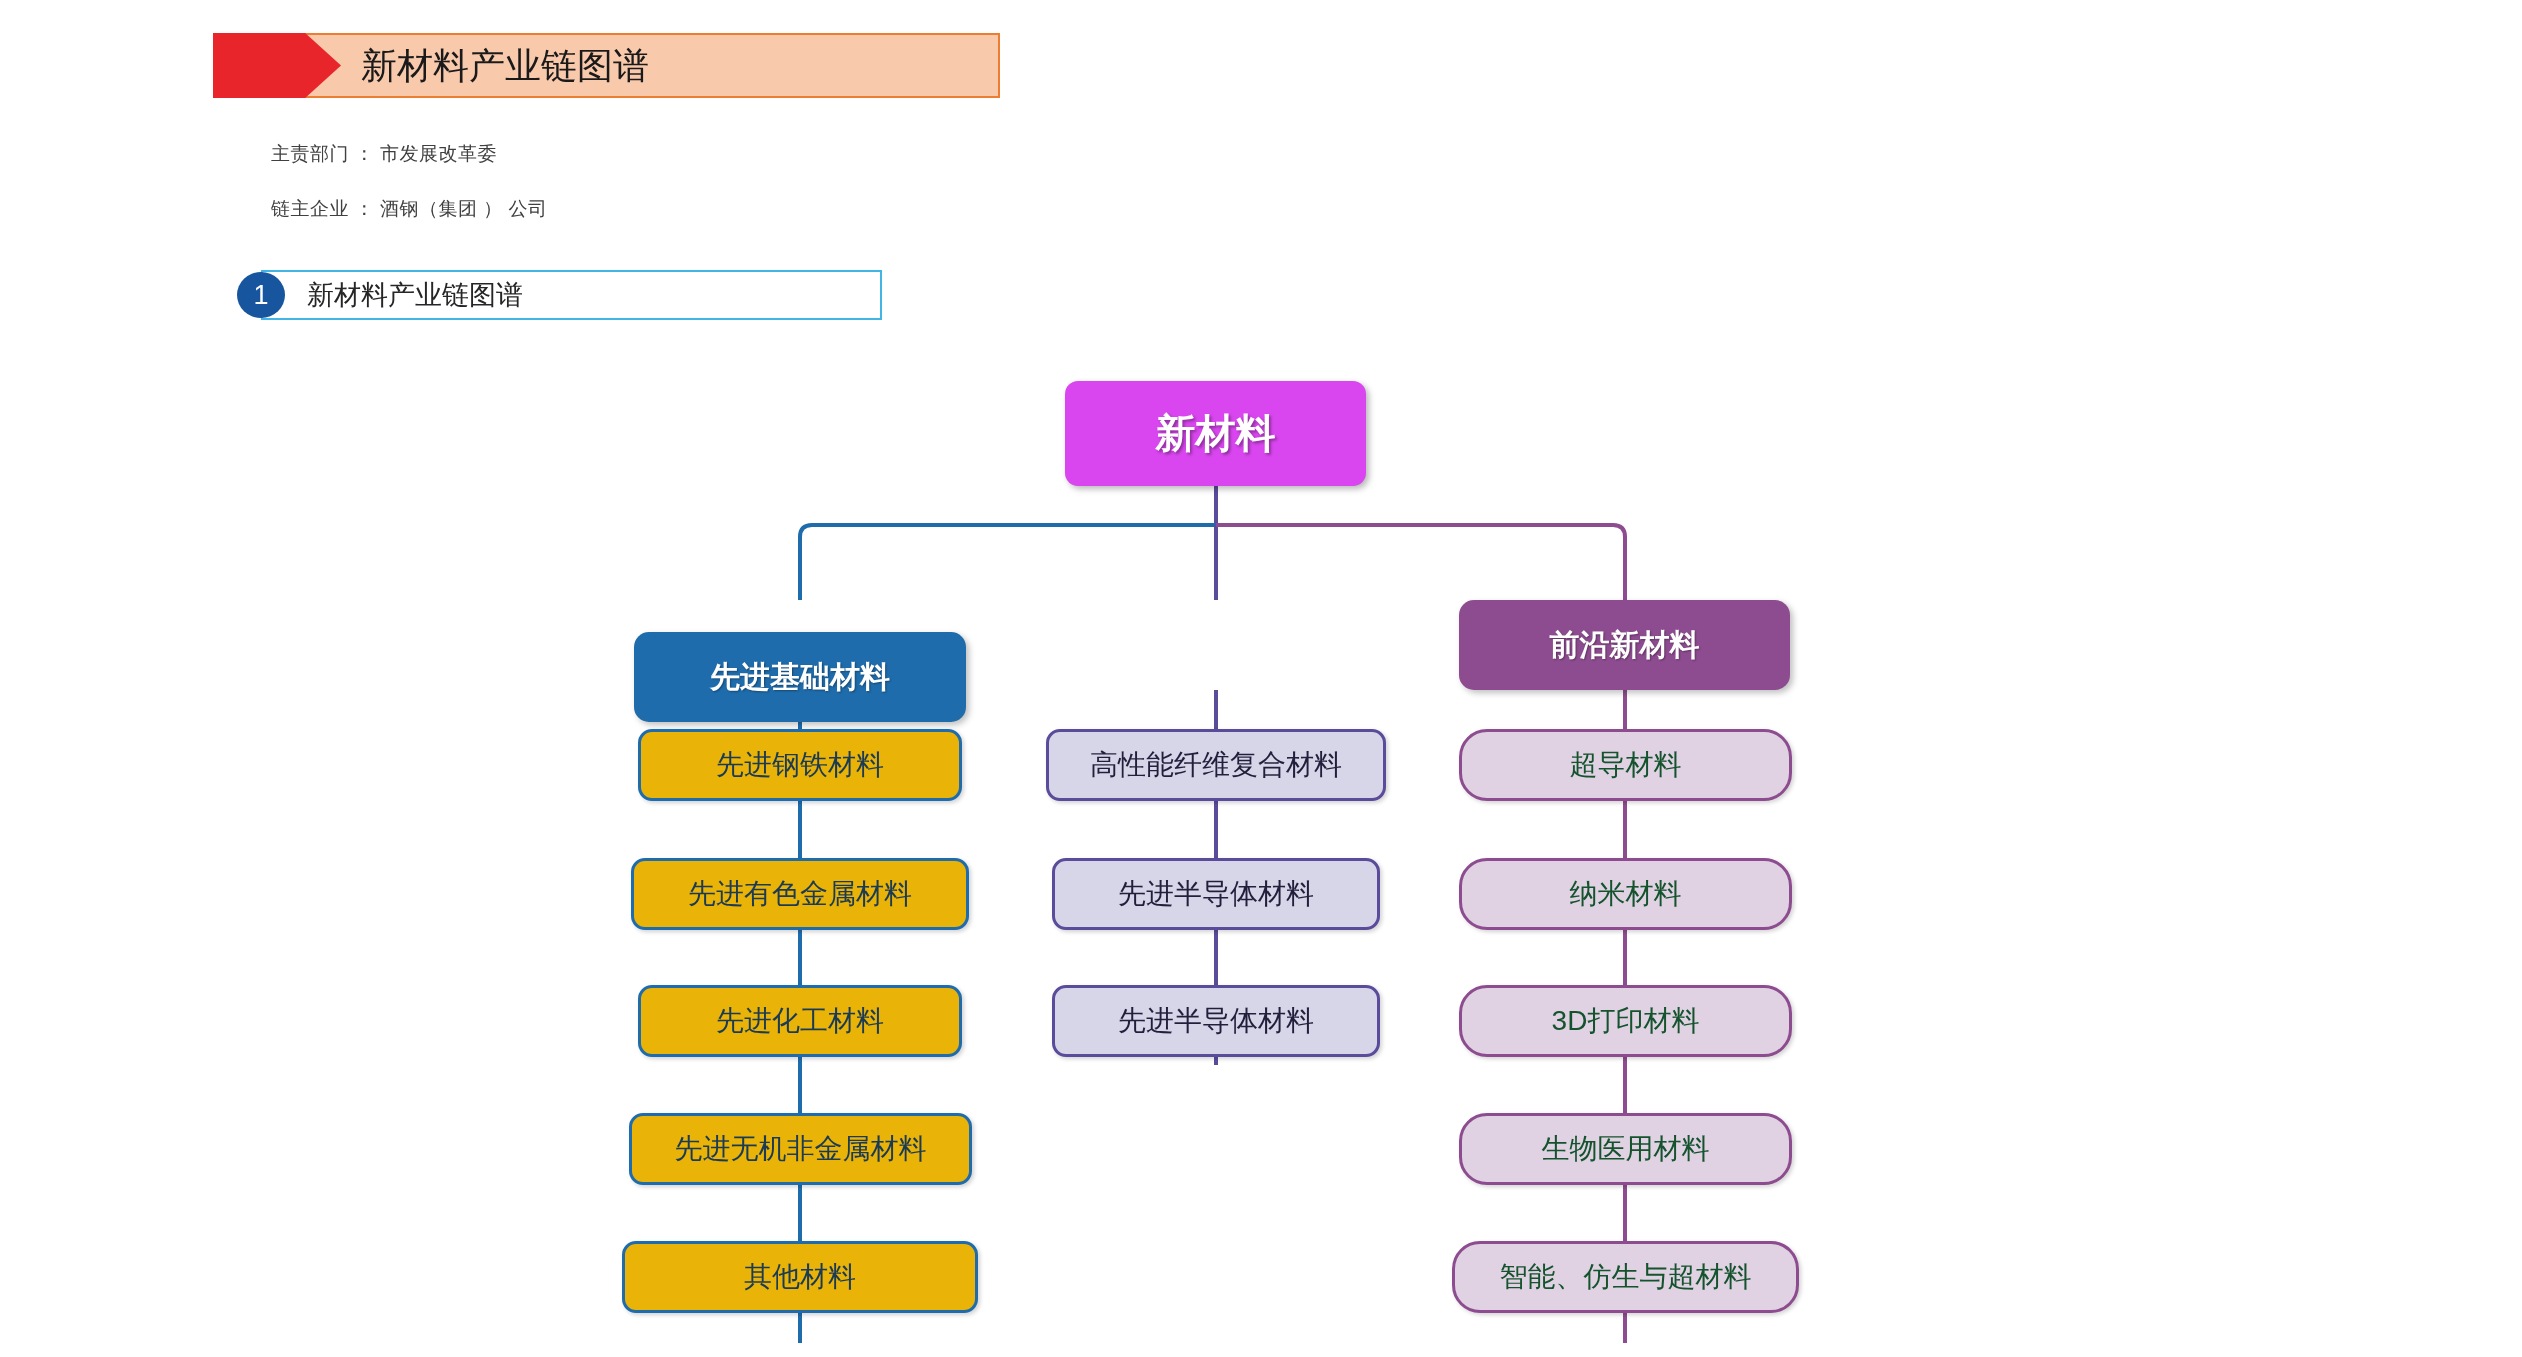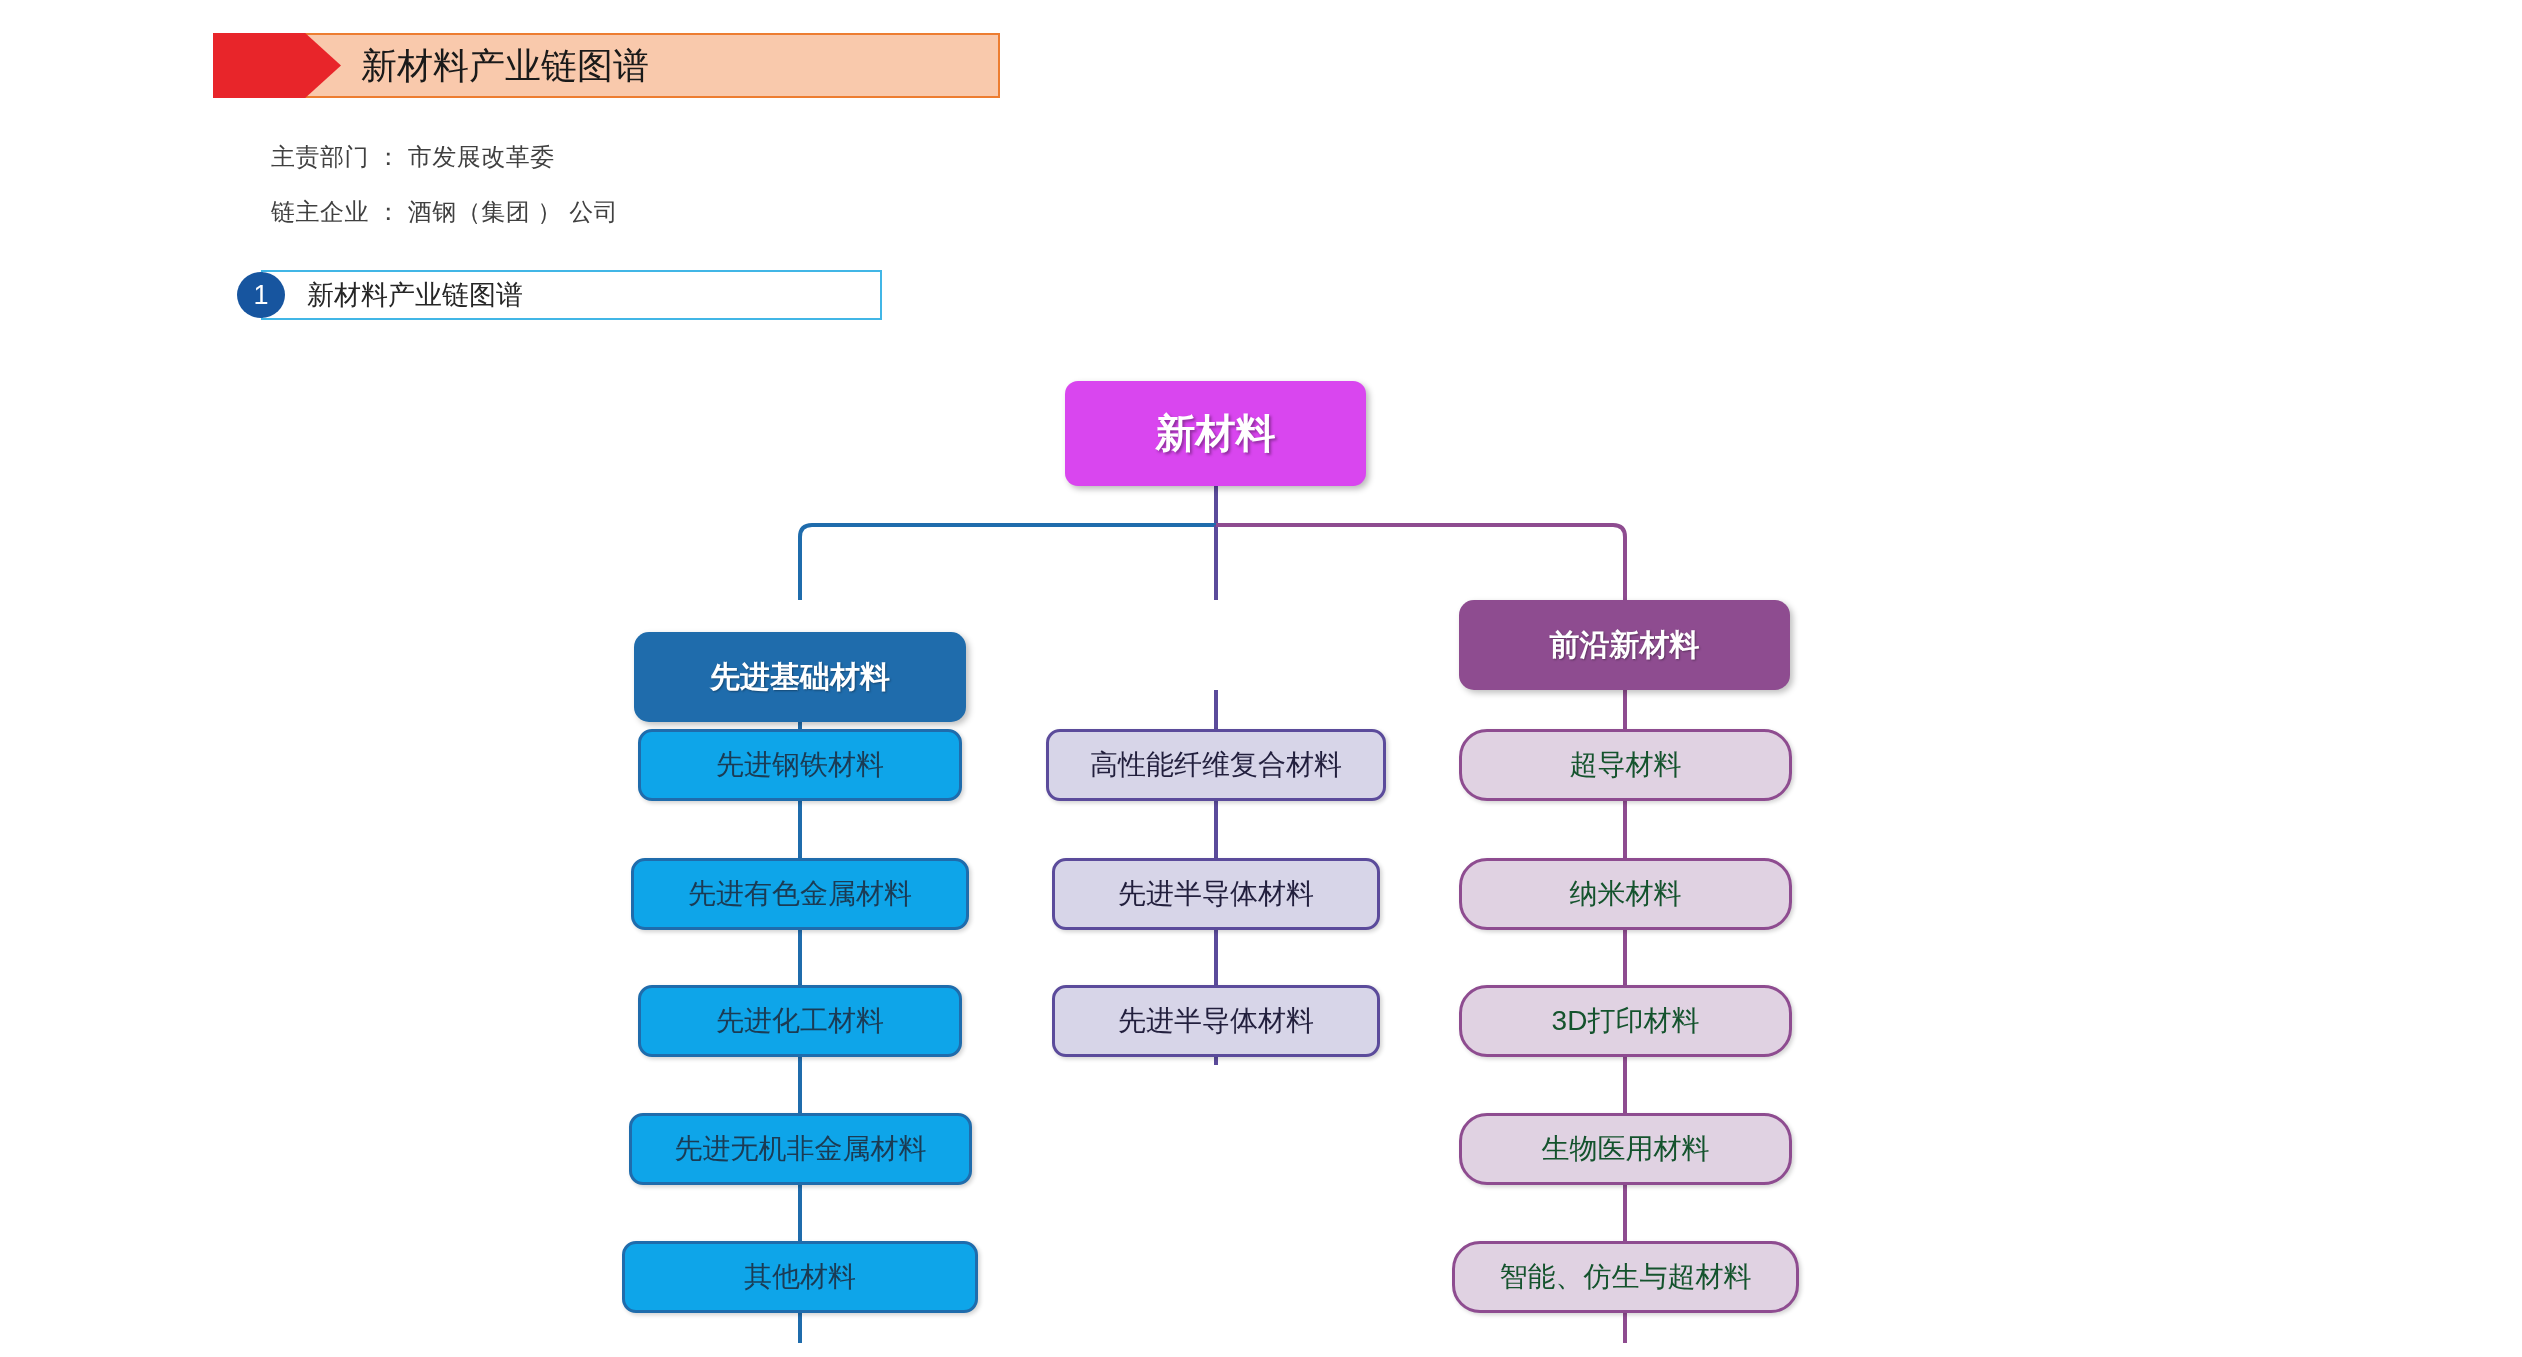--- a/index.html
+++ b/index.html
@@ -67,21 +67,21 @@
     color: #1a1a1a;
     font-weight: normal;
     white-space: nowrap;
     z-index: 4;
   }
 
   
   .meta-line {
     position: absolute;
     left: 271px;
-    font-size: 24px;
+    font-size: 19px;
     color: #404040;
     white-space: nowrap;
     letter-spacing: 0.5px;
   }
   #meta-line-0 { top: 141px; }
   #meta-line-1 { top: 196px; }
 
   
   #subsection {
     position: absolute;
@@ -184,21 +184,21 @@
   .leaf-node {
     height: 72px;
     border-radius: 14px;
     font-size: 28px;
     font-weight: normal;
     box-shadow: 2px 2px 4px rgba(0,0,0,0.18);
     border-style: solid;
     border-width: 3px;
   }
   .leaf-col-0 {
-    background: #0ea5e9;
+    background: #eab308;
     border-color: #1f6cac;
     color: #1b3b54;
   }
   .leaf-col-1 {
     background: #d7d5e8;
     border-color: #5b4b9b;
     color: #221f3d;
   }
   .leaf-col-2 {
     background: #e0d2e2;

